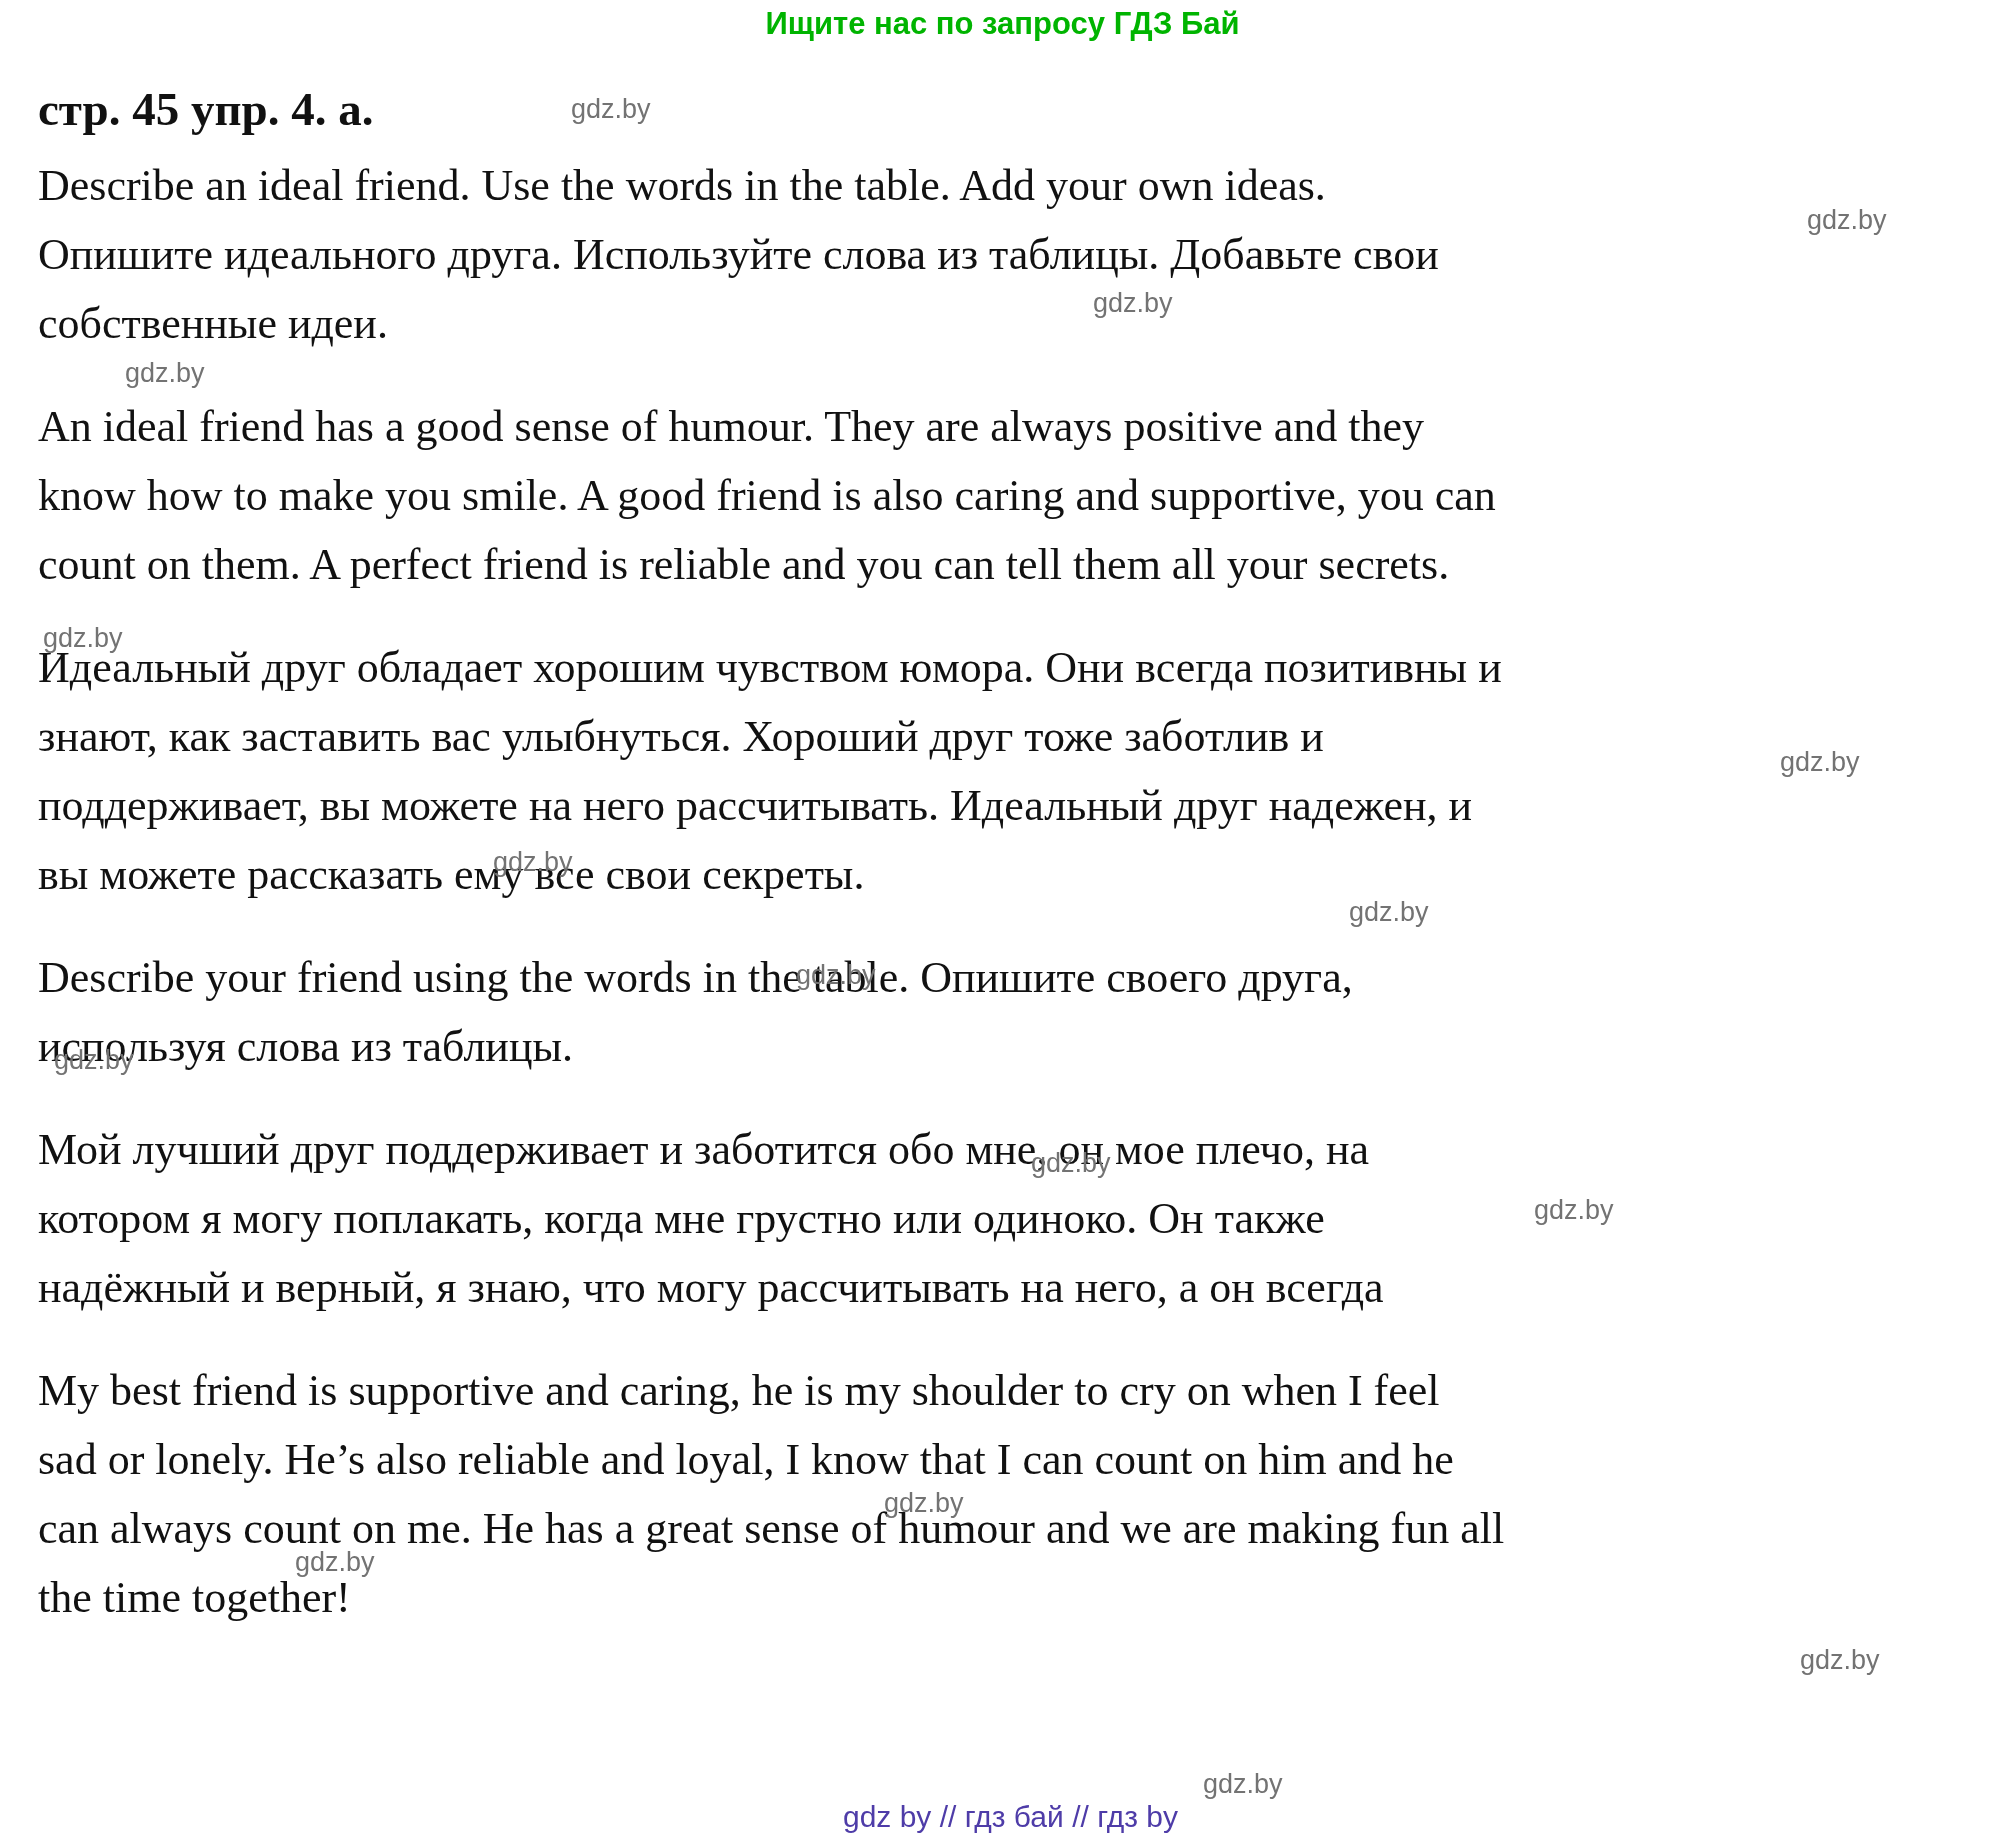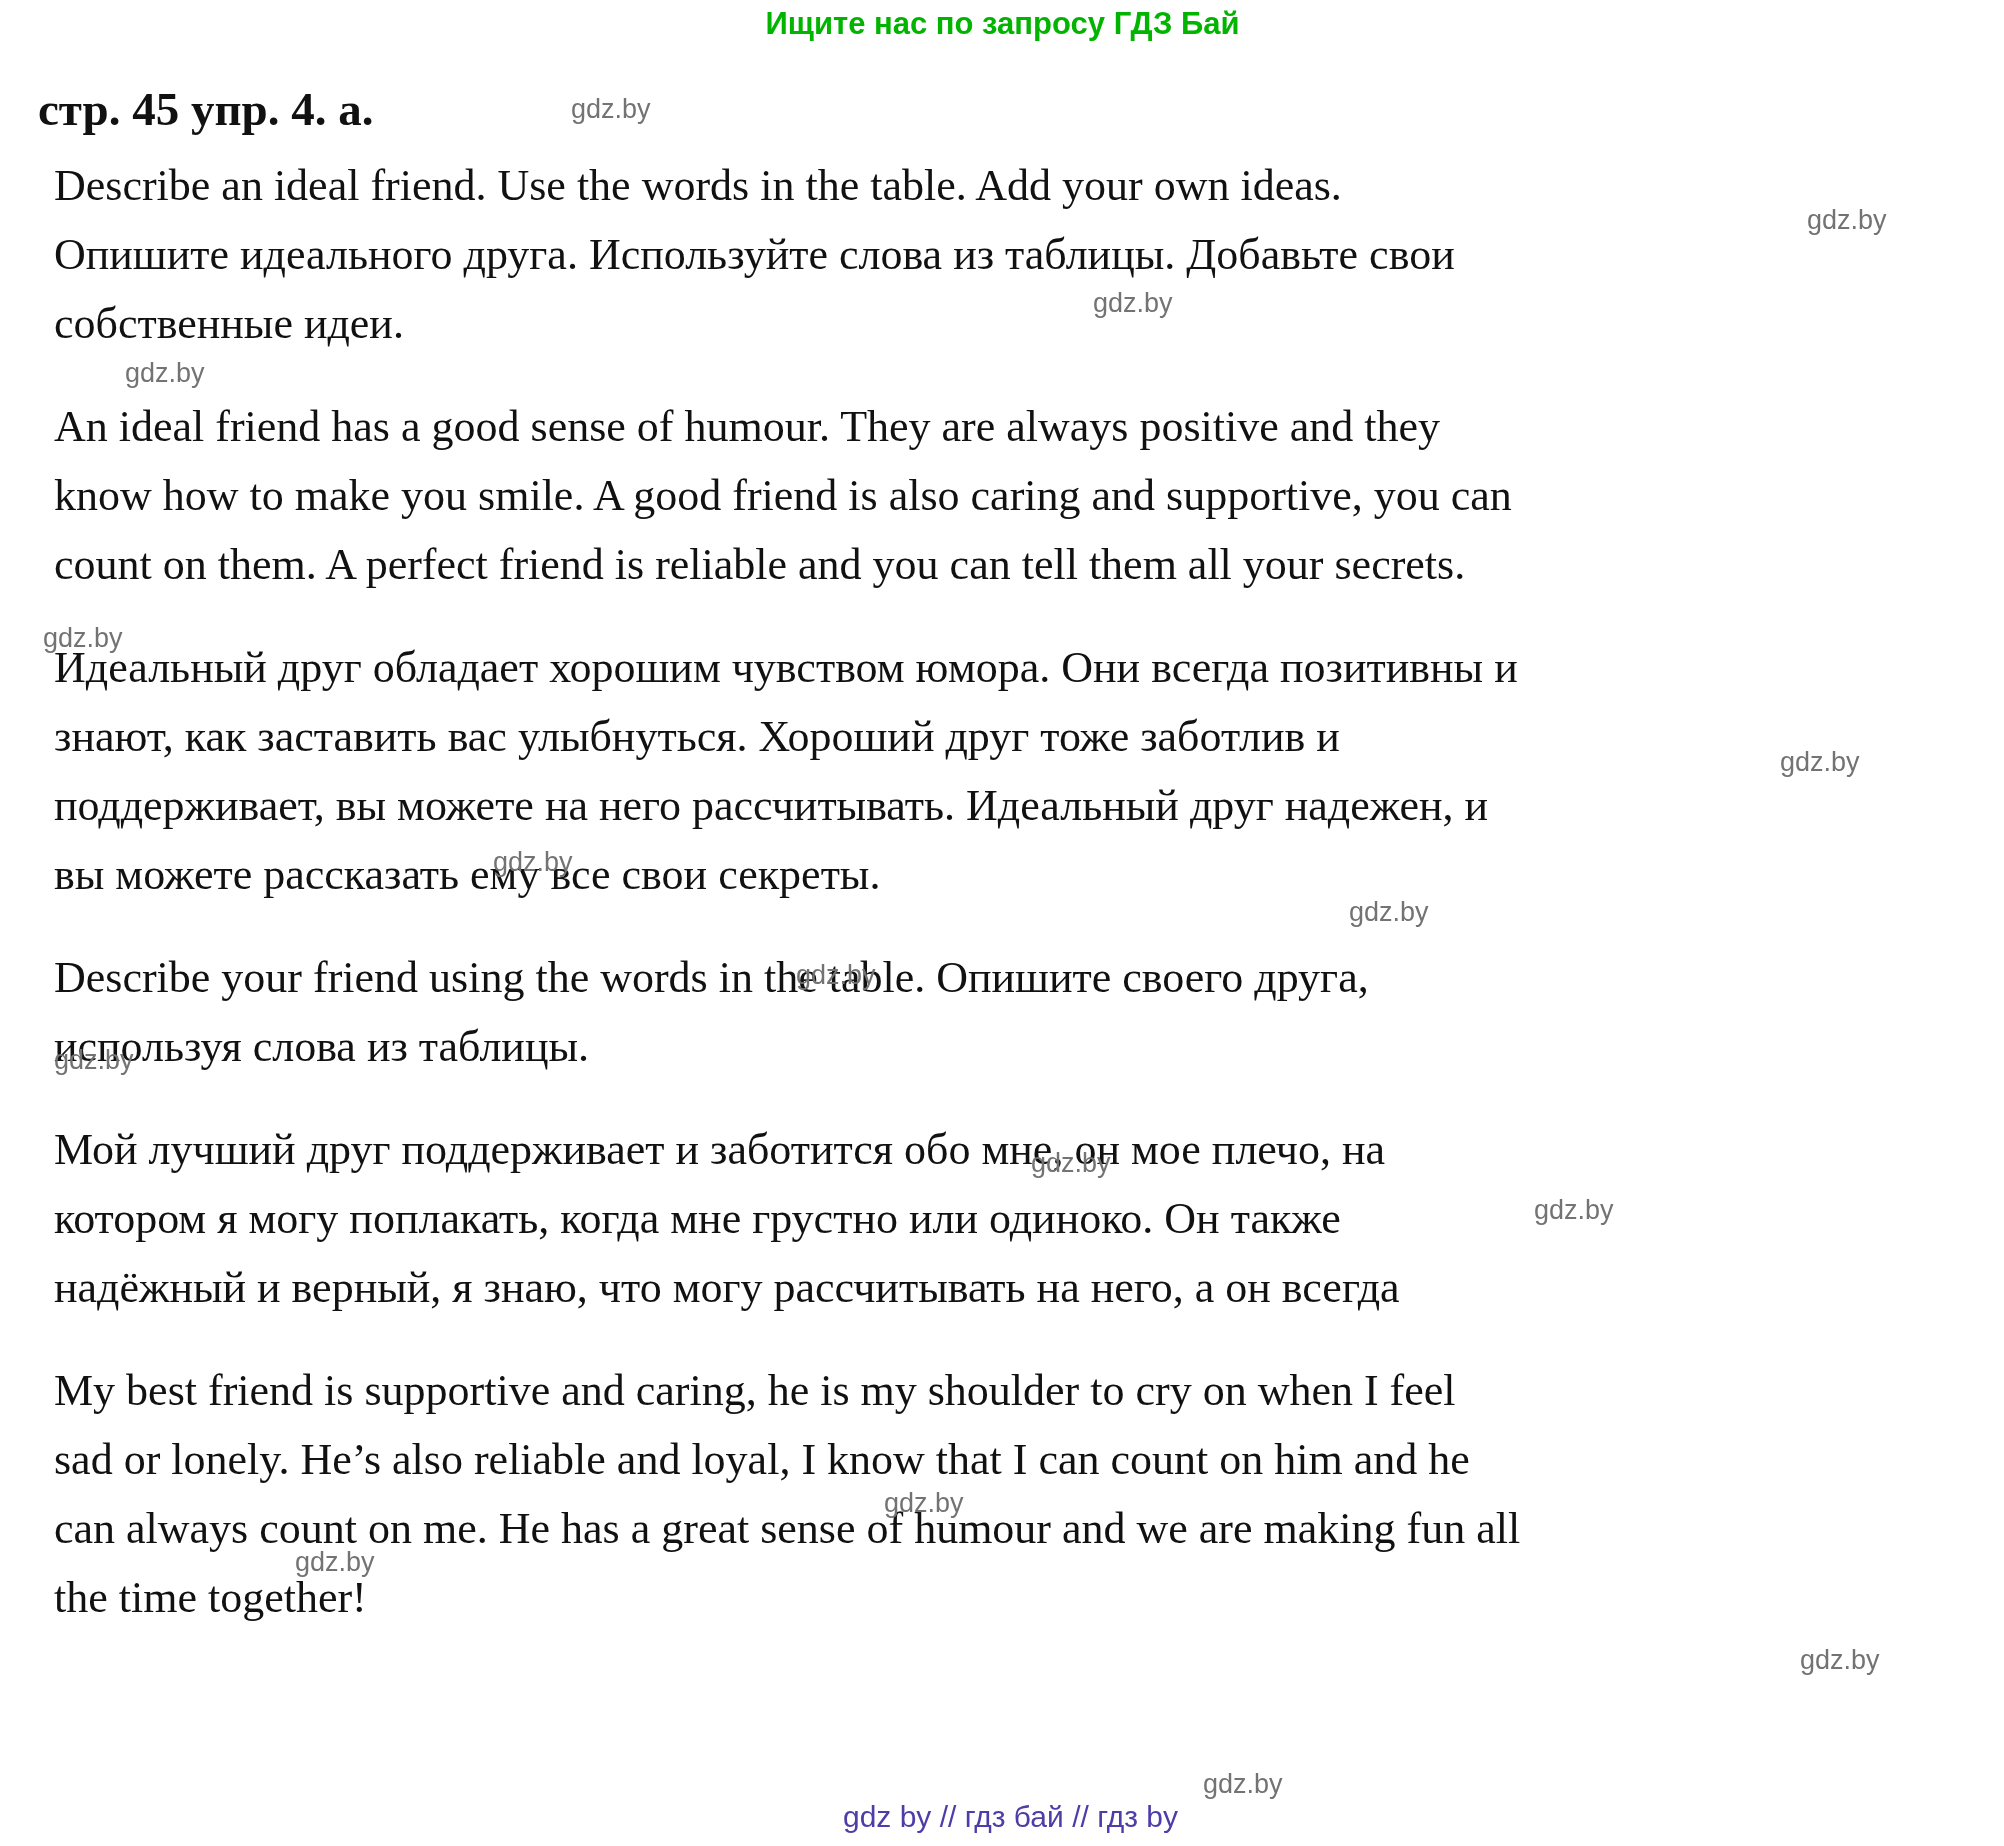--- a/index.html
+++ b/index.html
@@ -26,21 +26,21 @@
   }
   .section-heading {
     font-size: 47px;
     line-height: 51px;
     font-weight: bold;
     margin: 26px 0 16px 0;
   }
   .para {
     font-size: 44px;
     line-height: 69px;
-    margin: 0 0 34px 16px;
+    margin: 0 0 34px 0;
     white-space: pre-line;
   }
   .wm {
     position: absolute;
     font-family: "Liberation Sans", "DejaVu Sans", sans-serif;
     font-size: 27px;
     color: #737373;
   }
   .footer {
     position: absolute;

